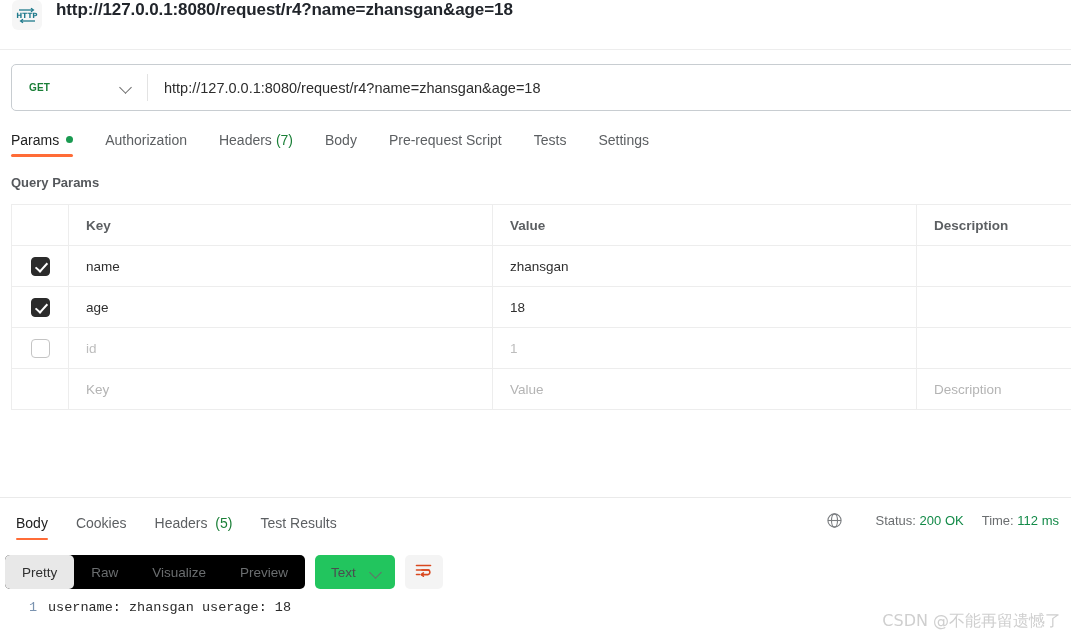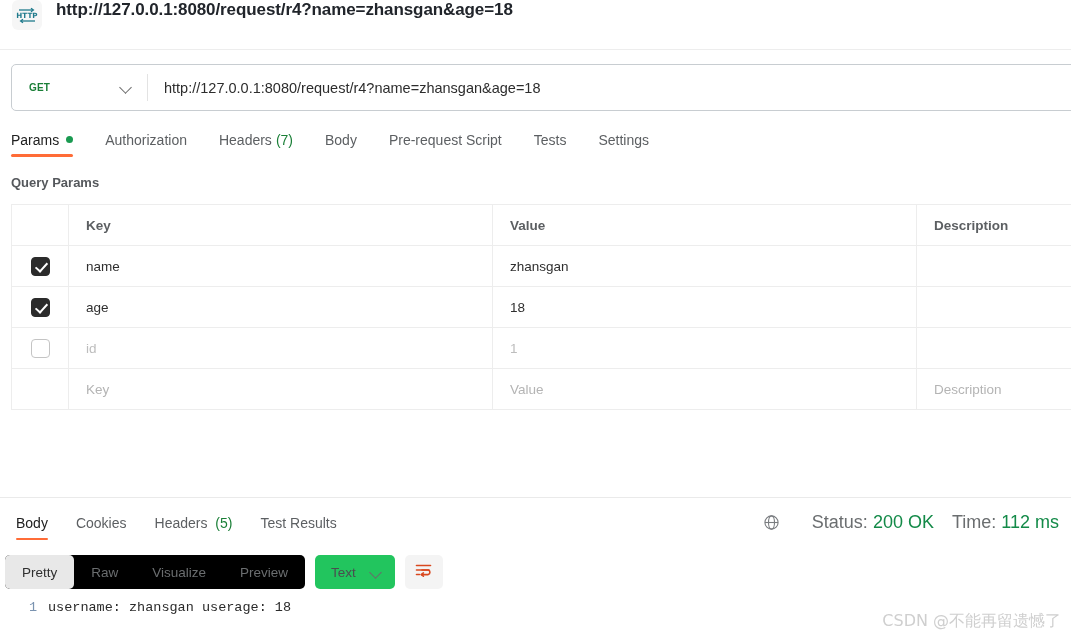--- a/index.html
+++ b/index.html
@@ -242,21 +242,21 @@
     height: 2.5px;
     background: #ff6c37;
     border-radius: 2px;
   }
 
   .resp-meta {
     position: absolute;
     right: 12px; top: 512px;
     display: flex;
     align-items: center;
-    font-size: 18px;
+    font-size: 13px;
     color: #6b6e70;
   }
   .globe {
     margin-right: 14px;
     display: flex;
     align-items: center;
   }
   .meta-item { margin-left: 18px; white-space: nowrap; }
   .meta-item:first-of-type { margin-left: 0; }
   .meta-val { color: #138a48; font-weight: normal; }

